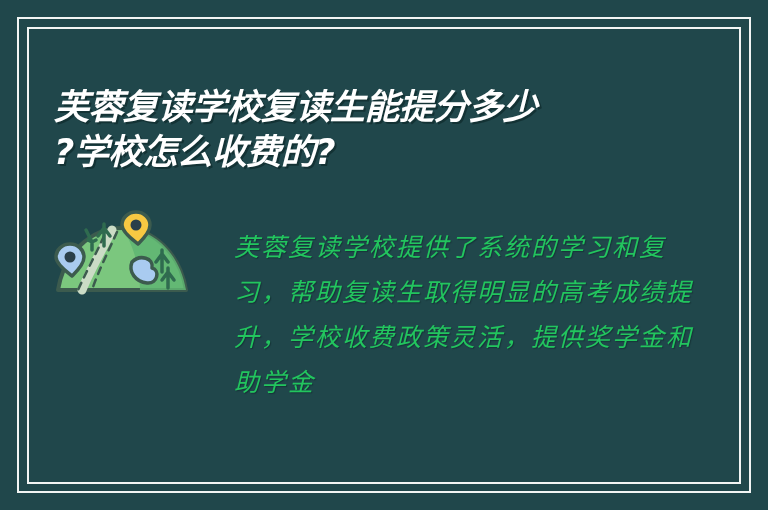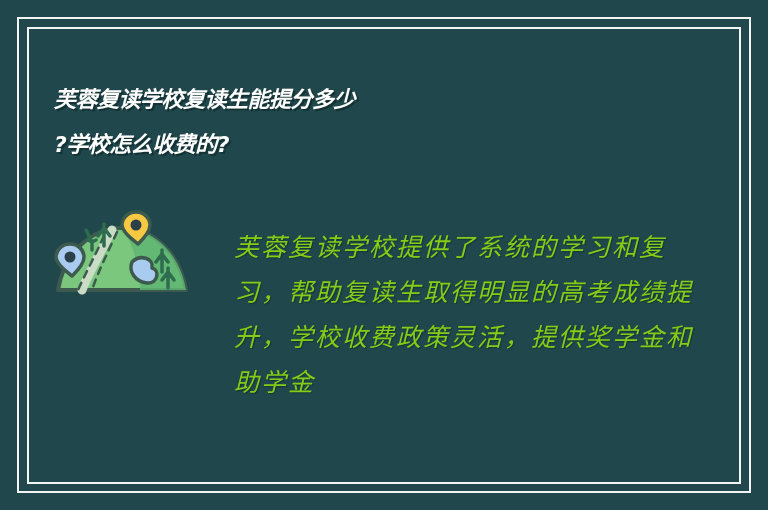--- a/index.html
+++ b/index.html
@@ -43,21 +43,21 @@
   }
 
   
   #headline {
     position: absolute;
     left: 54px;
     top: 62px;
     width: 640px;
     color: #FFFFFF;
     font-family: "DejaVu Sans", "Liberation Sans", sans-serif;
-    font-size: 22px;
+    font-size: 35px;
     font-weight: 700;
     font-style: italic;
     line-height: 45px;
     letter-spacing: -0.5px;
     text-shadow: 2px 2px 0 rgba(10, 32, 35, 0.55);
     white-space: pre-wrap;
   }
 
   
   #body-block {
@@ -72,21 +72,21 @@
   #map-icon {
     flex: 0 0 auto;
     width: 136px;
     height: 86px;
     margin-top: 10px;
   }
 
   #paragraph {
     flex: 1 1 auto;
     margin-left: 44px;
-    color: #84cc16;
+    color: #22c55e;
     font-family: "DejaVu Serif", "Liberation Serif", serif;
     font-size: 25px;
     font-style: italic;
     line-height: 45px;
     letter-spacing: 2px;
     text-shadow: 1px 1px 1px rgba(10, 32, 35, 0.45);
   }
 </style>
 </head>
 <body>

